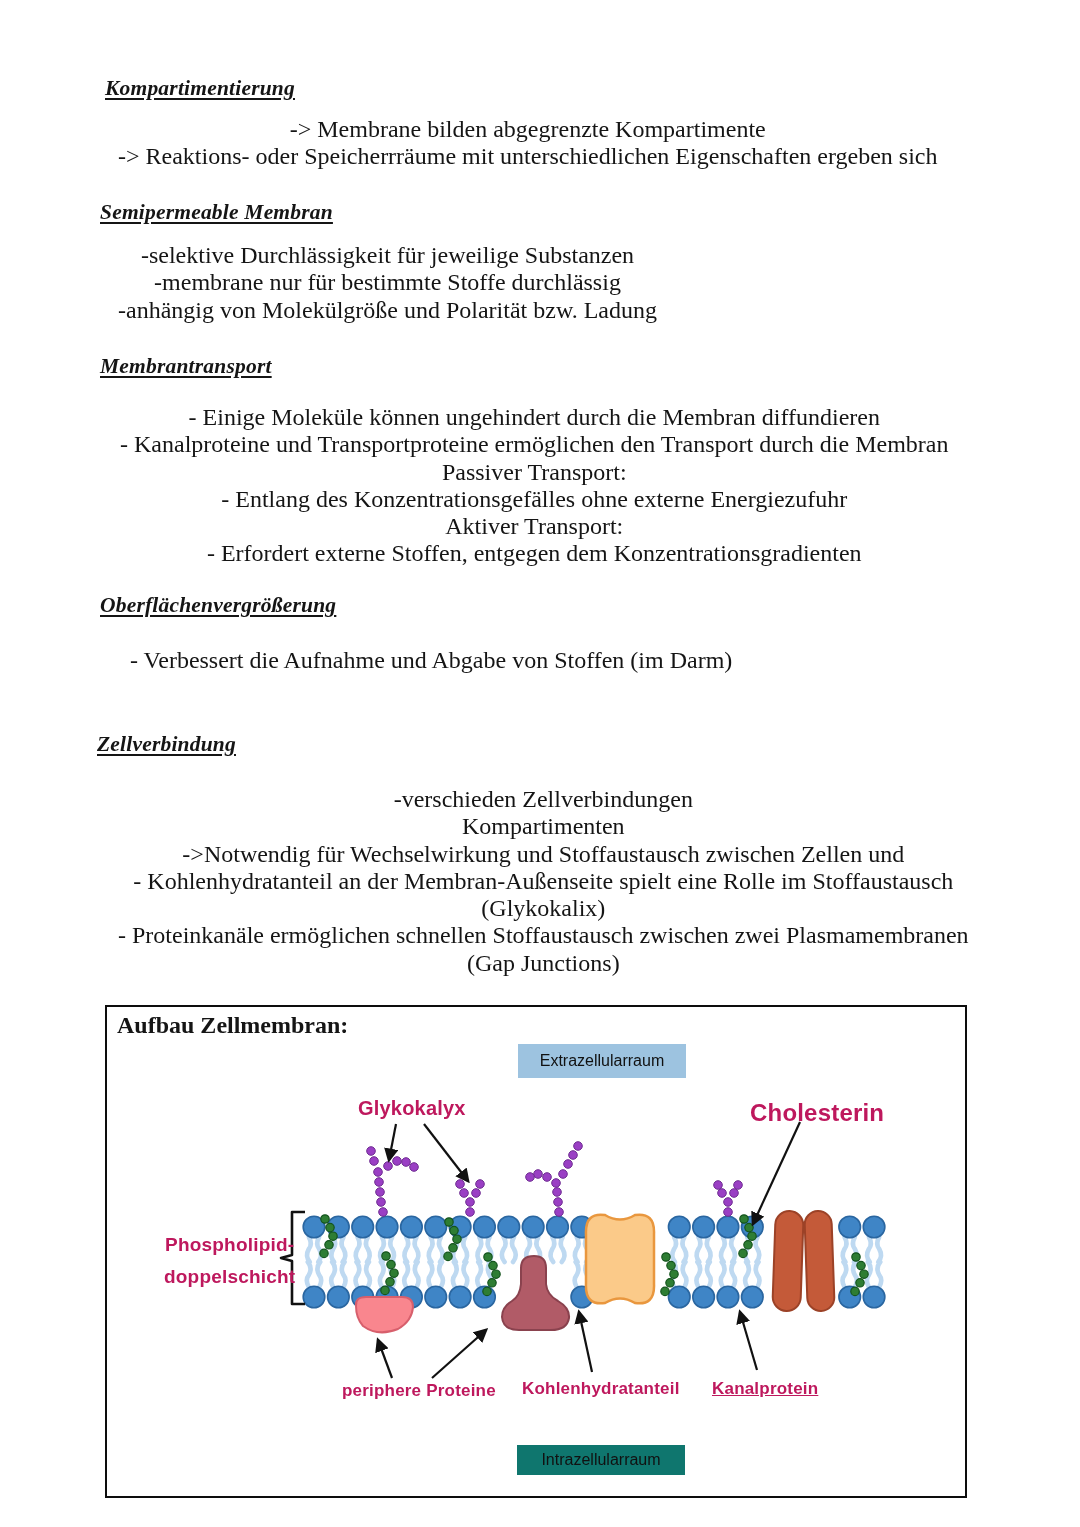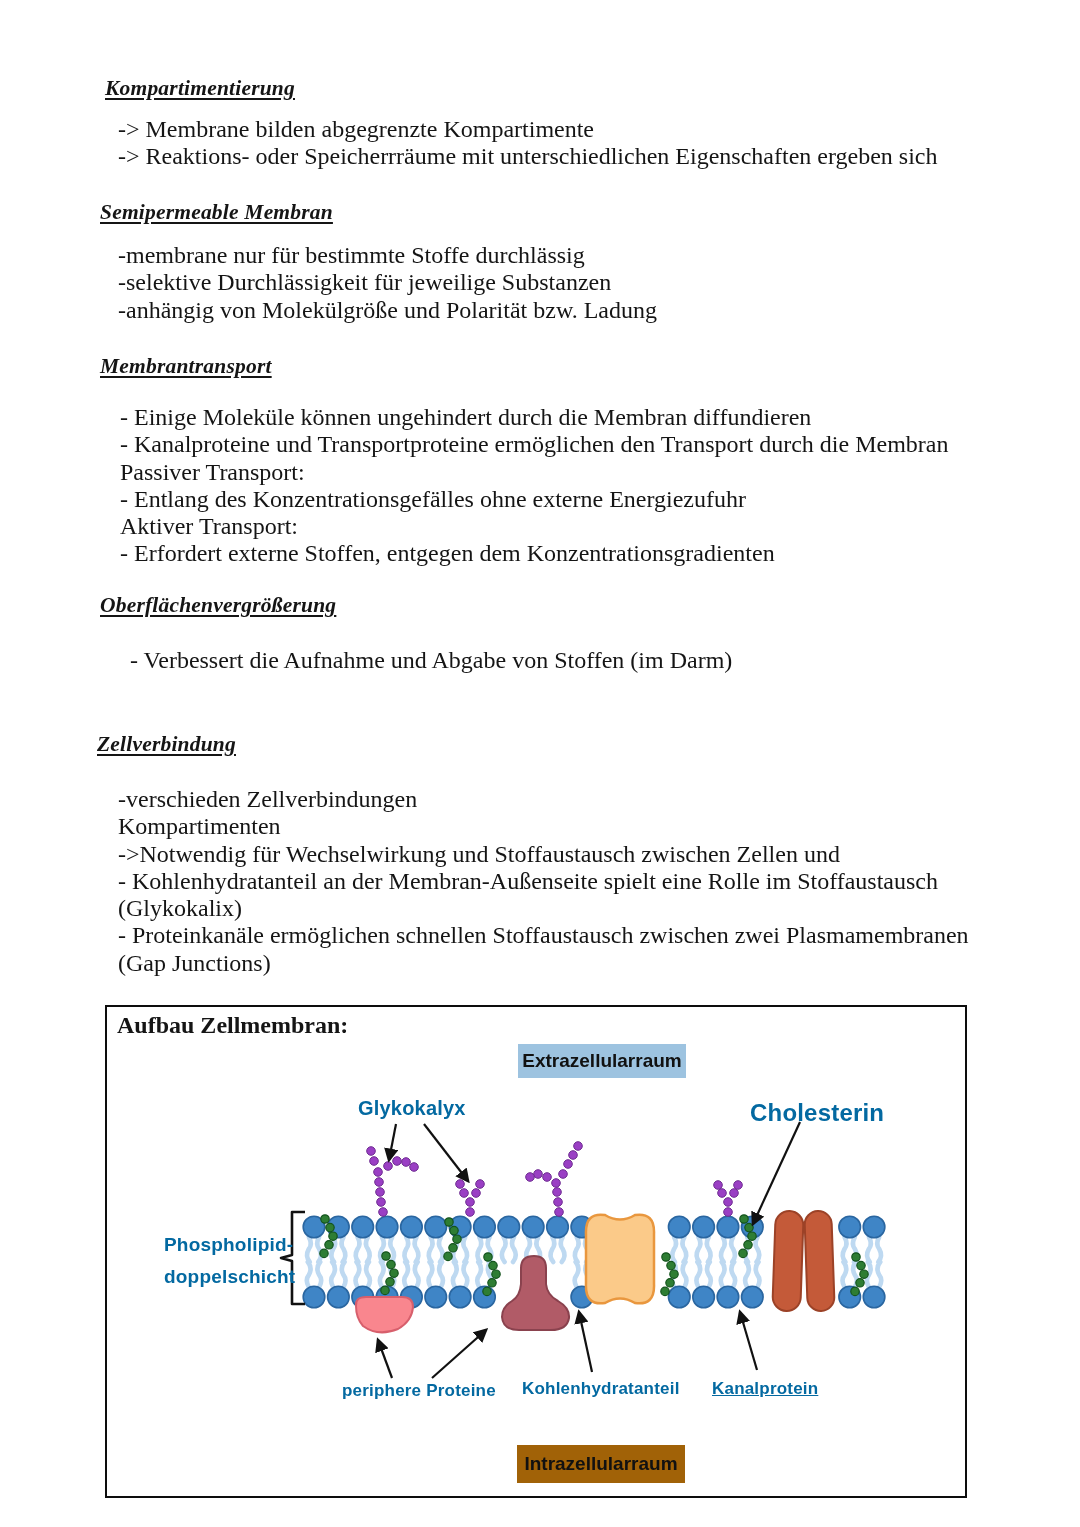--- a/index.html
+++ b/index.html
@@ -1,55 +1,55 @@
 <!DOCTYPE html>
 <html><head>
 <meta charset="utf-8">
 <style>
   * { margin:0; padding:0; box-sizing:border-box; }
   html,body { background:#fff; }
   .page {
     position:relative; width:1080px; height:1527px; background:#fff;
     font-family:"Liberation Serif", serif; color:#151515; overflow:hidden;
   }
-  .abs { position:absolute; }
+  .abs { position:absolute;text-align:center; }
   .sec-heading {
     font-size:21.5px; font-weight:bold; font-style:italic;
     text-decoration:underline; text-underline-offset:3px;
     letter-spacing:0.2px; white-space:nowrap;
   }
   .body-lines { font-size:24px; line-height:27.3px; white-space:nowrap; }
   .diagram-frame { border:2.5px solid #0d0d0d; background:transparent; }
   .diagram-title { font-size:24px; font-weight:bold; white-space:nowrap; }
   .hand {
     font-family:"Liberation Sans", sans-serif; font-weight:600;
-    font-size:17px; letter-spacing:0.2px; color:#0369a1; white-space:nowrap;
+    font-size:17px; letter-spacing:0.2px; color:#be185d; white-space:nowrap;
   }
   .space-chip {
     display:flex; align-items:center; justify-content:center;
-    font-family:"Liberation Sans", sans-serif; font-weight:700;
-    font-size:19px; color:#111;
+    font-family:"Liberation Sans", sans-serif; font-weight:400;
+    font-size:16px; color:#111;
   }
   svg.overlay { position:absolute; left:0; top:0; width:1080px; height:1527px; pointer-events:none; }
 </style>
 </head>
 <body>
 
 <div class="page">
 
   <div class="abs sec-heading" style="left:105px; top:76px;">Kompartimentierung</div>
   <div class="abs body-lines" style="left:118px; top:116px;">
     <div>-&gt; Membrane bilden abgegrenzte Kompartimente</div>
     <div>-&gt; Reaktions- oder Speicherrräume mit unterschiedlichen Eigenschaften ergeben sich</div>
   </div>
 
   <div class="abs sec-heading" style="left:100px; top:200px;">Semipermeable Membran</div>
   <div class="abs body-lines" style="left:118px; top:242px;">
+    <div>-selektive Durchlässigkeit für jeweilige Substanzen</div>
     <div>-membrane nur für bestimmte Stoffe durchlässig</div>
-    <div>-selektive Durchlässigkeit für jeweilige Substanzen</div>
     <div>-anhängig von Molekülgröße und Polarität bzw. Ladung</div>
   </div>
 
   <div class="abs sec-heading" style="left:100px; top:354px;">Membrantransport</div>
   <div class="abs body-lines" style="left:120px; top:404px;">
     <div>- Einige Moleküle können ungehindert durch die Membran diffundieren</div>
     <div>- Kanalproteine und Transportproteine ermöglichen den Transport durch die Membran</div>
     <div>Passiver Transport:</div>
     <div>- Entlang des Konzentrationsgefälles ohne externe Energiezufuhr</div>
     <div>Aktiver Transport:</div>
@@ -285,15 +285,15 @@
     <div>Phospholipid-</div>
     <div>doppelschicht</div>
   </div>
 
   <div class="abs hand" style="left:342px; top:1381px;">periphere Proteine</div>
 
   <div class="abs hand" style="left:522px; top:1379px;">Kohlenhydratanteil</div>
 
   <div class="abs hand" style="left:712px; top:1379px;text-decoration:underline;">Kanalprotein</div>
 
-  <div class="abs space-chip" id="chip-intra" style="left: 517px; top: 1445px; width: 168px; height: 38px; background: #a16207;">Intrazellularraum</div>
+  <div class="abs space-chip" id="chip-intra" style="left: 517px; top: 1445px; width: 168px; height: 30px; background: #0f766e;">Intrazellularraum</div>
 
 </div>
 
 </body></html>

